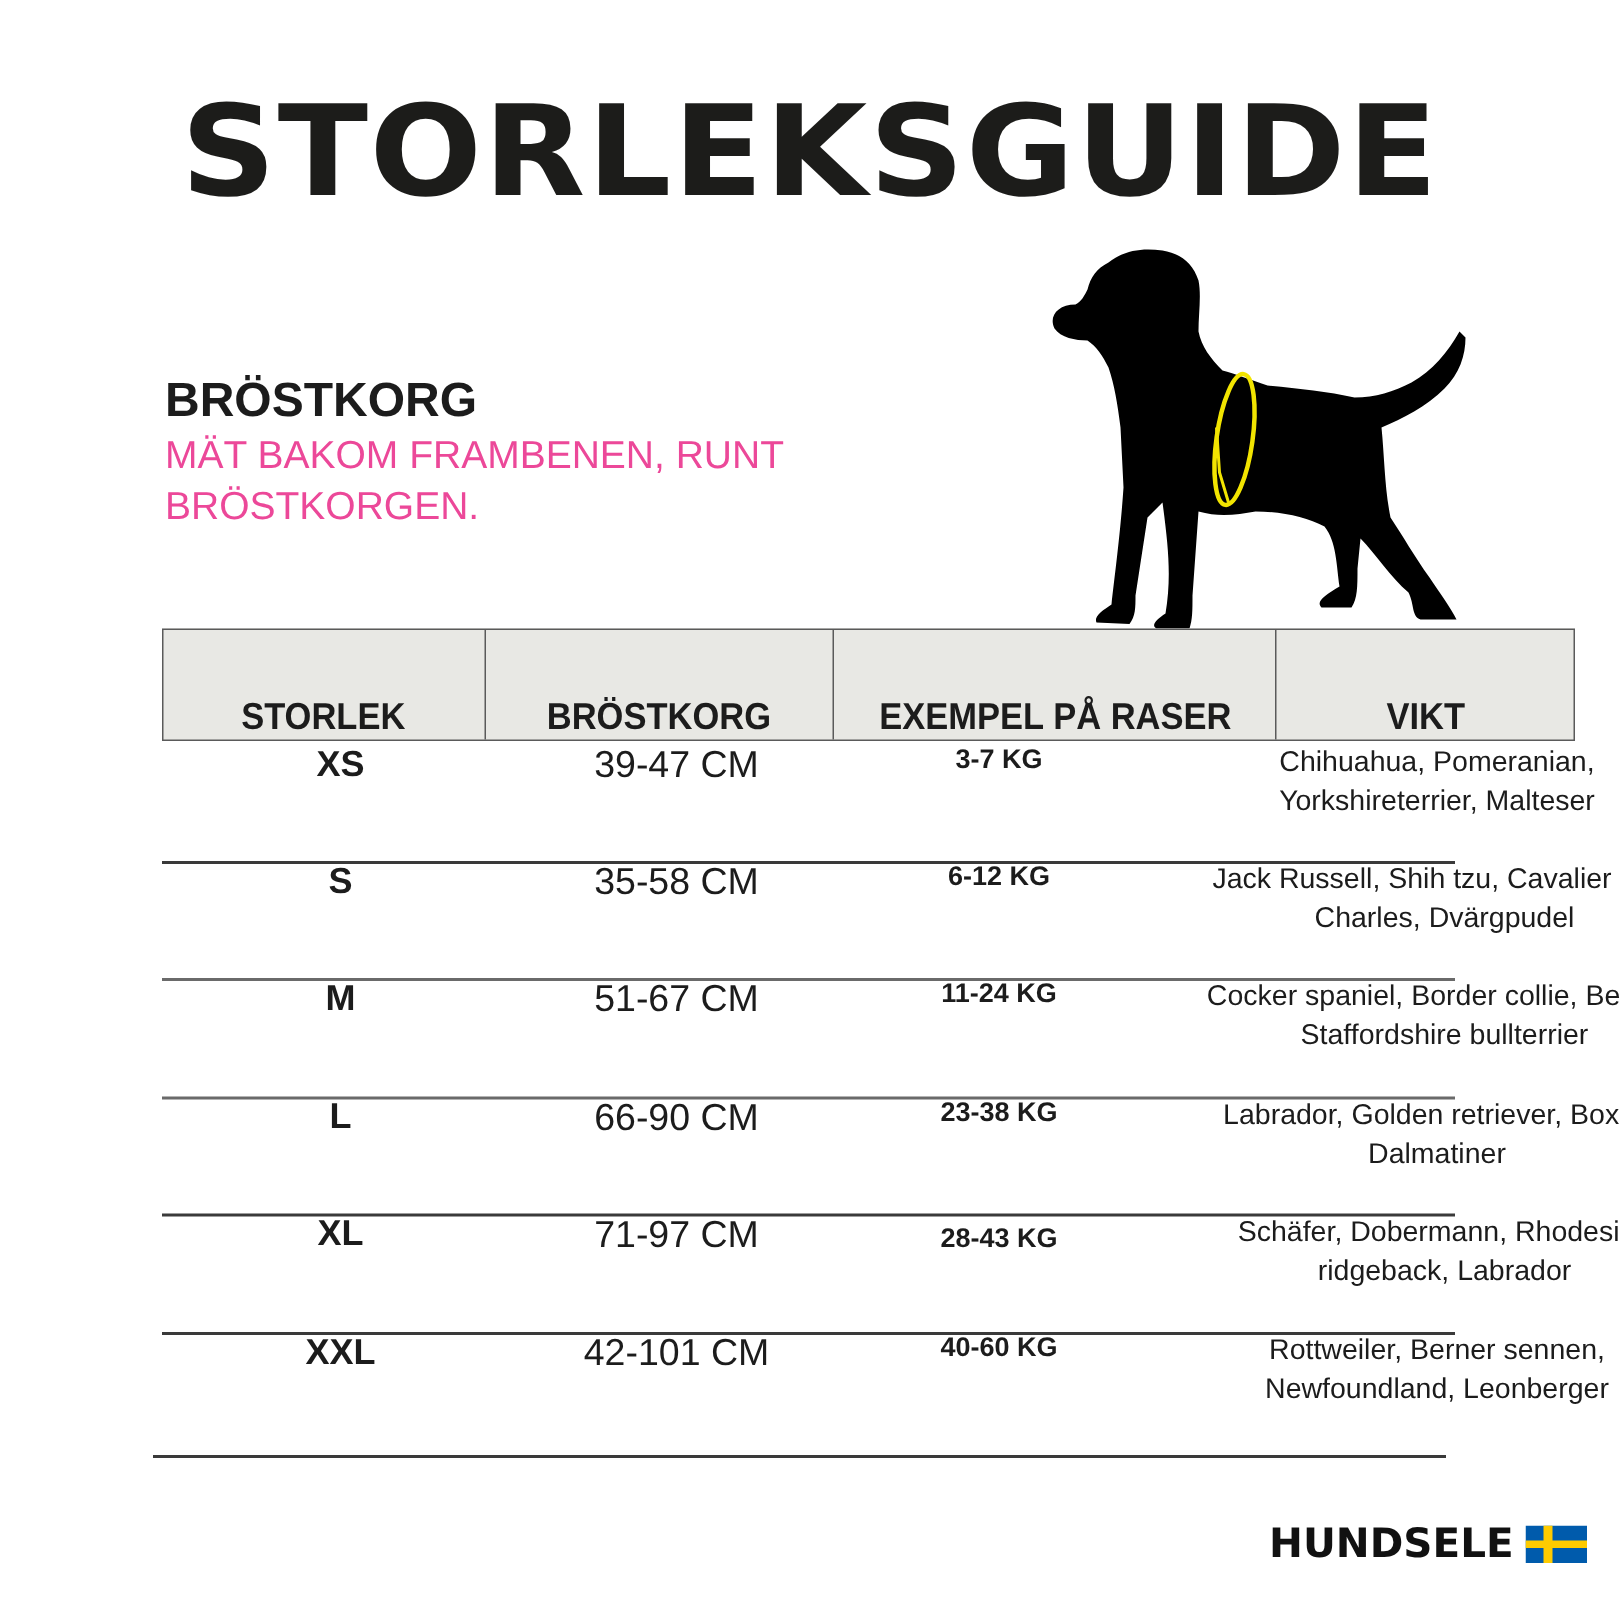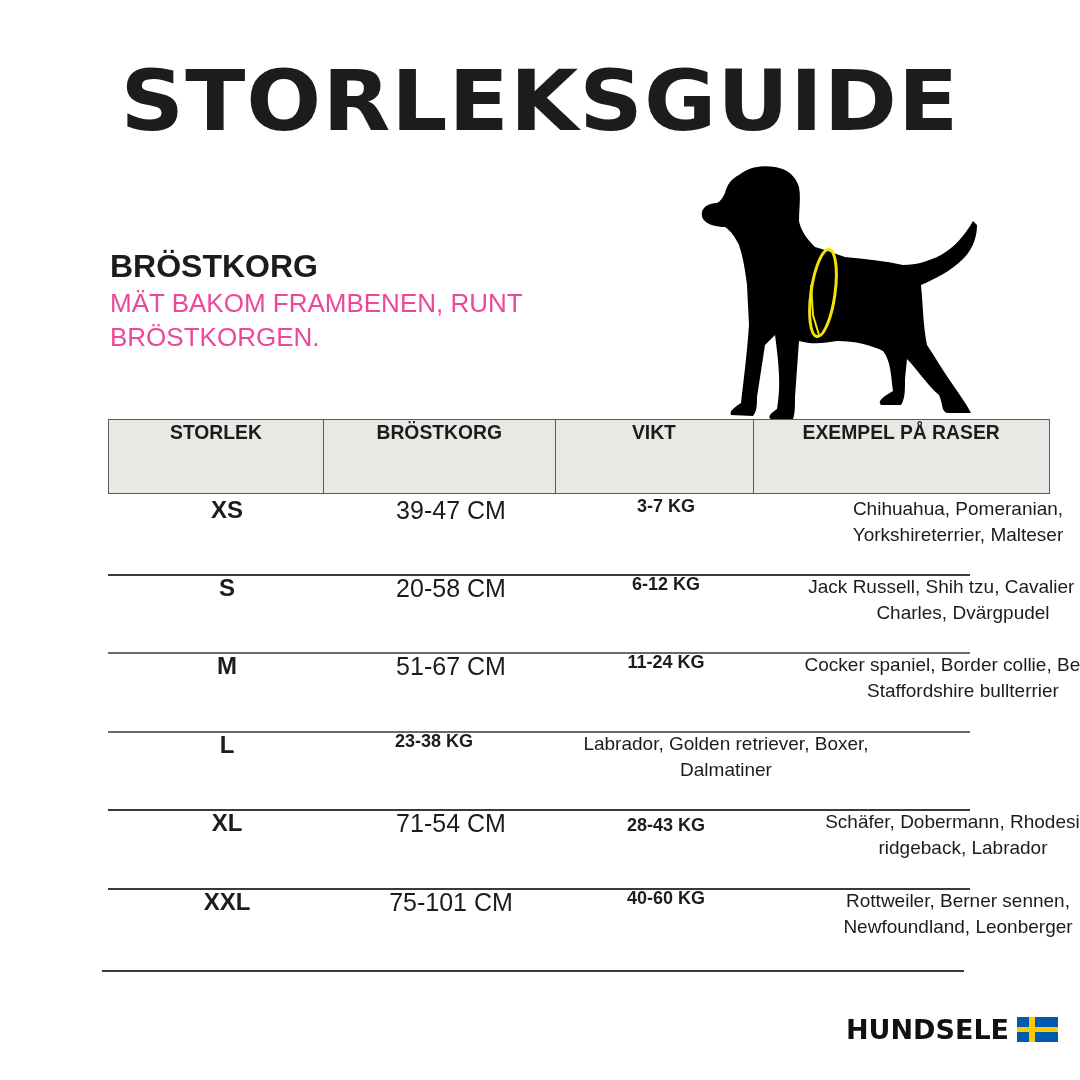--- a/index.html
+++ b/index.html
@@ -20,22 +20,22 @@
   .measure-text {
     position: absolute; left: 110px; top: 286px; width: 460px;
     font-size: 26px; line-height: 34px; color: #ec4899;
   }
   .dog { position: absolute; left: 695px; top: 165px; width: 290px; height: 258px; }
   .table-header {
     position: absolute; left: 108px; top: 419px; width: 942px; height: 75px;
     display: flex; background: #e8e8e4; border: 1px solid #5a5a5a; box-sizing: border-box;
   }
   .th {
-    display: flex; align-items: flex-start; justify-content: center;
-    font-weight: bold; font-size: 21px; color: #1c1c1c;
+    display: flex; align-items: flex-end; justify-content: center;
+    font-weight: bold; font-size: 25px; color: #1c1c1c;
     border-right: 1px solid #5a5a5a; box-sizing: border-box;
     transform-origin: center;
   }
   .th:last-child { border-right: none; }
   .th span { display: inline-block; transform: scaleX(0.92); }
   .row {
     position: absolute; left: 119px; height: 78px; display: flex; align-items: flex-start;
   }
   .row .cell { display: flex; align-items: center; justify-content: center; text-align: center; }
   .c-size { width: 216px; font-weight: bold; font-size: 24px; }
@@ -66,70 +66,71 @@
   <path d="M116,120 L118,150 L124,170" fill="none" stroke="#f2e400" stroke-width="2"></path>
 </svg>
 
 <div class="table-header">
   <div class="th" style="width:215px">
       <span>STORLEK</span>
     </div>
   <div class="th" style="width:233px">
       <span>BRÖSTKORG</span>
     </div>
+  <div class="th" style="width:296px">
+      <span>EXEMPEL PÅ RASER</span>
+    </div>
   <div class="th" style="width:198px">
       <span>VIKT</span>
-    </div>
-  <div class="th" style="width:296px">
-      <span>EXEMPEL PÅ RASER</span>
     </div>
 </div>
 
 <div class="row" style="top:496px">
   <div class="cell c-size">XS</div>
   <div class="cell c-chest">39-47 CM</div>
   <div class="cell c-weight">3-7 KG</div>
   <div class="cell c-breeds">Chihuahua, Pomeranian, Yorkshireterrier, Malteser</div>
 </div>
 <div class="rule" style="left:108px; top:574px; width:862px"></div>
 
 <div class="row" style="top:574px">
   <div class="cell c-size">S</div>
-  <div class="cell c-chest">20-58 CM</div>
+  <div class="cell c-chest">35-58 CM</div>
   <div class="cell c-weight">6-12 KG</div>
   <div class="cell c-breeds" style="width:320px">Jack Russell, Shih tzu, Cavalier King Charles,  Dvärgpudel</div>
 </div>
 <div class="rule" style="left:108px; top:652px; width:862px; background:#6a6a6a"></div>
 
 <div class="row" style="top:652px">
   <div class="cell c-size">M</div>
   <div class="cell c-chest">51-67 CM</div>
   <div class="cell c-weight">11-24 KG</div>
   <div class="cell c-breeds" style="width:320px">Cocker spaniel, Border collie, Beagle, Staffordshire bullterrier</div>
 </div>
 <div class="rule" style="left:108px; top:731px; width:862px; background:#6a6a6a"></div>
 
 <div class="row" style="top:731px">
   <div class="cell c-size">L</div>
+  <div class="cell c-chest">66-90 CM</div>
   <div class="cell c-weight">23-38 KG</div>
   <div class="cell c-breeds">Labrador, Golden retriever, Boxer, Dalmatiner</div>
 </div>
 <div class="rule" style="left:108px; top:809px; width:862px"></div>
 
 <div class="row" style="top:809px">
   <div class="cell c-size">XL</div>
-  <div class="cell c-chest">71-54 CM</div>
+  <div class="cell c-chest">71-97 CM</div>
   <div class="cell c-weight" style="padding-top:6px">28-43 KG</div>
   <div class="cell c-breeds" style="width:320px">Schäfer, Dobermann, Rhodesian ridgeback, Labrador</div>
 </div>
 <div class="rule" style="left:108px; top:888px; width:862px"></div>
 
 <div class="row" style="top:888px">
   <div class="cell c-size">XXL</div>
-  <div class="cell c-chest">75-101 CM</div>
+  <div class="cell c-chest">42-101 CM</div>
   <div class="cell c-weight">40-60 KG</div>
   <div class="cell c-breeds">Rottweiler, Berner sennen, Newfoundland, Leonberger</div>
 </div>
 <div class="rule" style="left:102px; top:970px; width:862px"></div>
 
 <div class="brand">
   <span class="brand-text">HUNDSELE</span>
   <svg class="flag" viewBox="0 0 41 25">
     <rect width="41" height="25" fill="#005bac"></rect>
     <rect x="12" y="0" width="6" height="25" fill="#fecb00"></rect>

